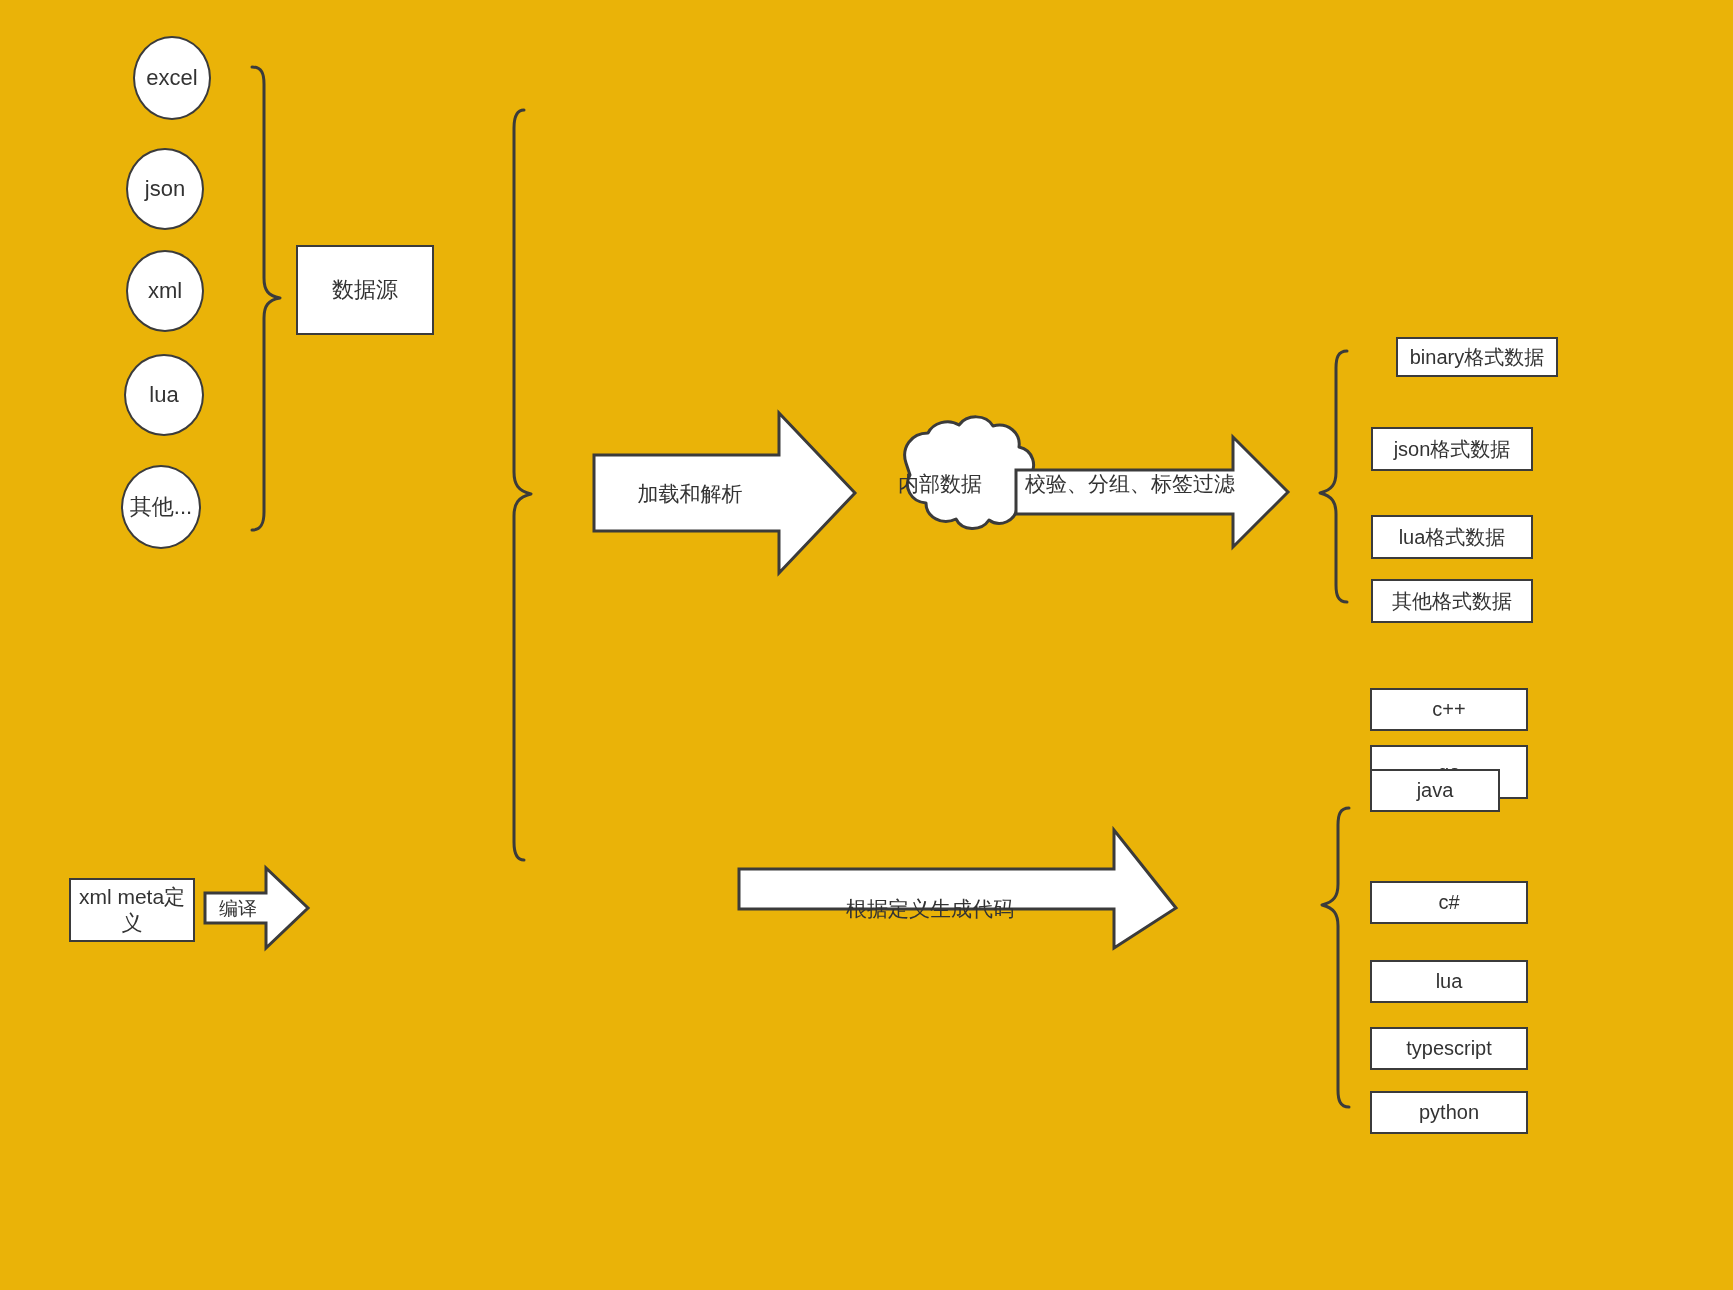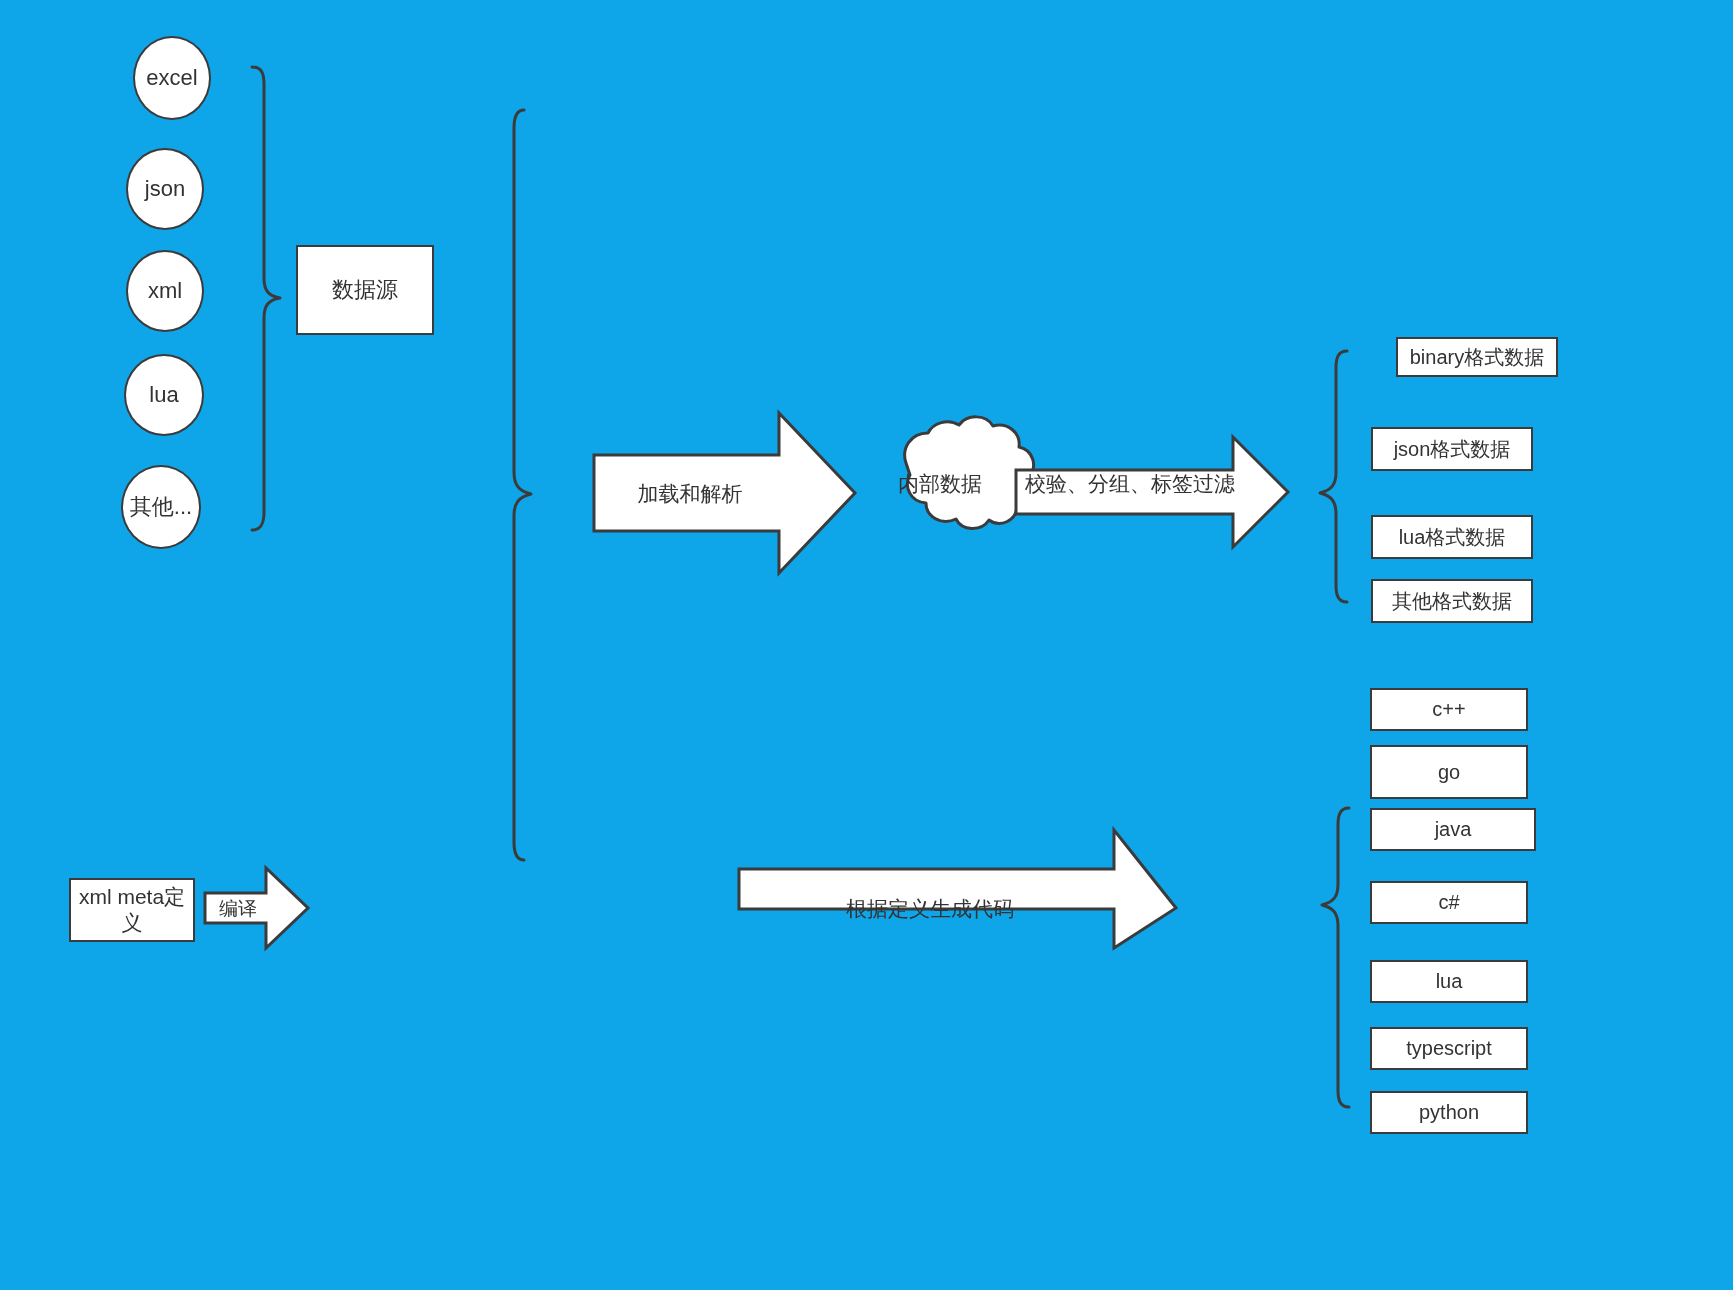--- a/index.html
+++ b/index.html
@@ -4,21 +4,21 @@
 <style>
   html, body {
     margin: 0;
     padding: 0;
     background: #ffffff;
   }
   #canvas {
     position: relative;
     width: 1733px;
     height: 1290px;
-    background: #0ea5e9;
+    background: #eab308;
     font-family: "Liberation Sans", "DejaVu Sans", sans-serif;
     color: #333333;
     overflow: hidden;
   }
   .node {
     position: absolute;
     box-sizing: border-box;
     display: flex;
     align-items: center;
     justify-content: center;
@@ -173,21 +173,21 @@
   <div class="node outbox" style="left:1371px; top:579px; width:162px; height:44px;">
     <span>其他格式数据</span>
   </div>
 
   <div class="node langbox" style="left:1370px; top:688px; width:158px; height:43px;">
     <span>c++</span>
   </div>
   <div class="node langbox" style="left:1370px; top:745px; width:158px; height:54px;">
     <span>go</span>
   </div>
-  <div class="node langbox" style="left:1370px; top:808px; width:166px; height:43px;">
+  <div class="node langbox" style="left:1370px; top:769px; width:130px; height:43px;">
     <span>java</span>
   </div>
   <div class="node langbox" style="left:1370px; top:881px; width:158px; height:43px;">
     <span>c#</span>
   </div>
   <div class="node langbox" style="left:1370px; top:960px; width:158px; height:43px;">
     <span>lua</span>
   </div>
   <div class="node langbox" style="left:1370px; top:1027px; width:158px; height:43px;">
     <span>typescript</span>

